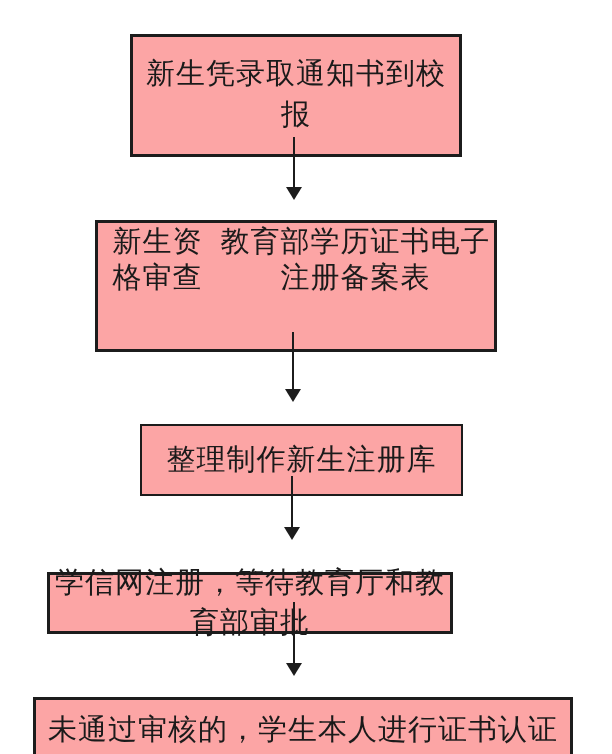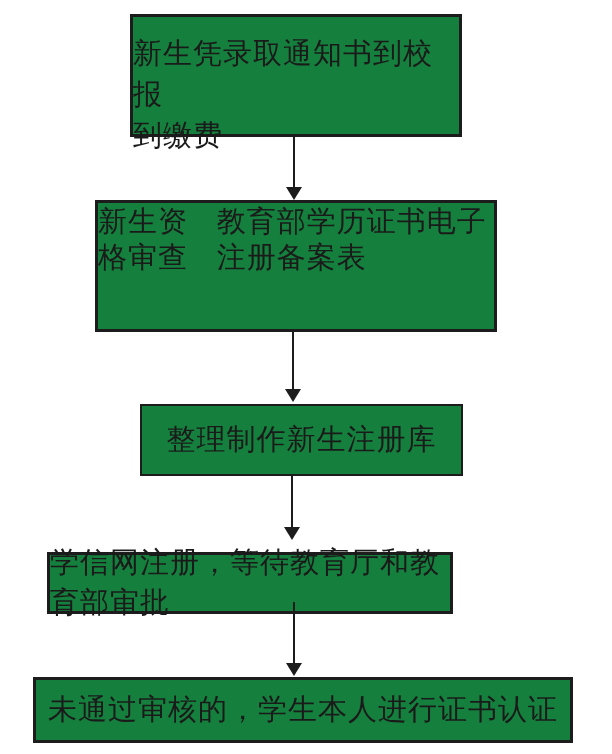--- a/index.html
+++ b/index.html
@@ -13,23 +13,25 @@
     height: 754px;
     background: #ffffff;
     font-family: "Liberation Sans", sans-serif;
     color: #1a1a1a;
     overflow: hidden;
   }
   .node {
     position: absolute;
     box-sizing: border-box;
     border: 3px solid #1c1c1c;
-    background: #15803d;
+    background: #fca5a5;
+    text-align: center;
     font-size: 29px;
     letter-spacing: 1px;
+    margin-top: 20px;
   }
   .node .line-text {
     display: block;
   }
   
   .node-1 {
     left: 130px; top: 14px;
     width: 332px; height: 123px;
     padding-top: 16px;
     line-height: 41px;
@@ -84,21 +86,20 @@
   .arrow-3 { left: 284px; top: 476px; height: 64px; }
   .arrow-4 { left: 286px; top: 602px; height: 74px; }
 </style>
 </head>
 <body>
 
 <div class="canvas">
 
   <div class="node node-1">
     <span class="line-text">新生凭录取通知书到校报</span>
-    <span class="line-text">到缴费</span>
   </div>
 
   <div class="arrow arrow-1">
     <div class="shaft"></div>
     <div class="head"></div>
   </div>
 
   <div class="node node-2">
     <span class="line-text">新生资格审查</span>
     <span class="line-text">教育部学历证书电子注册备案表</span>

